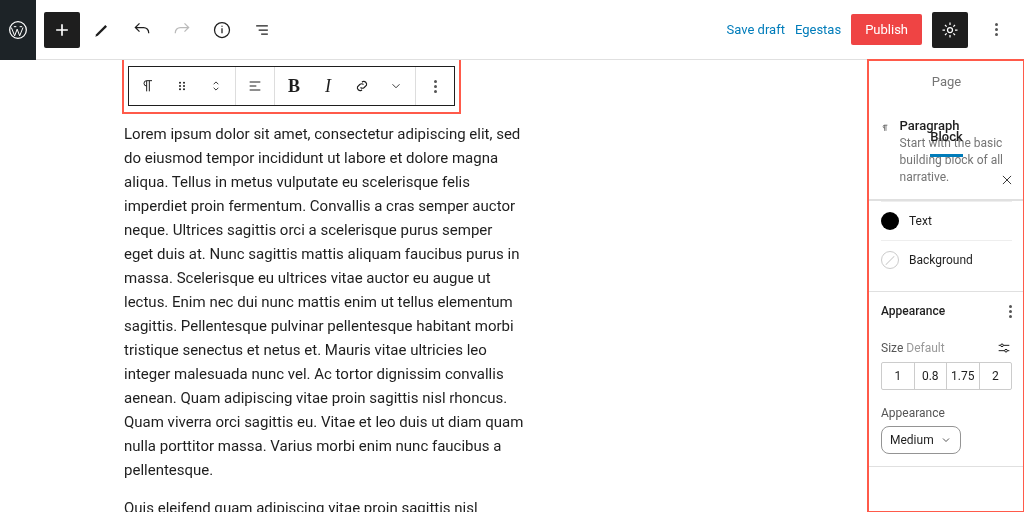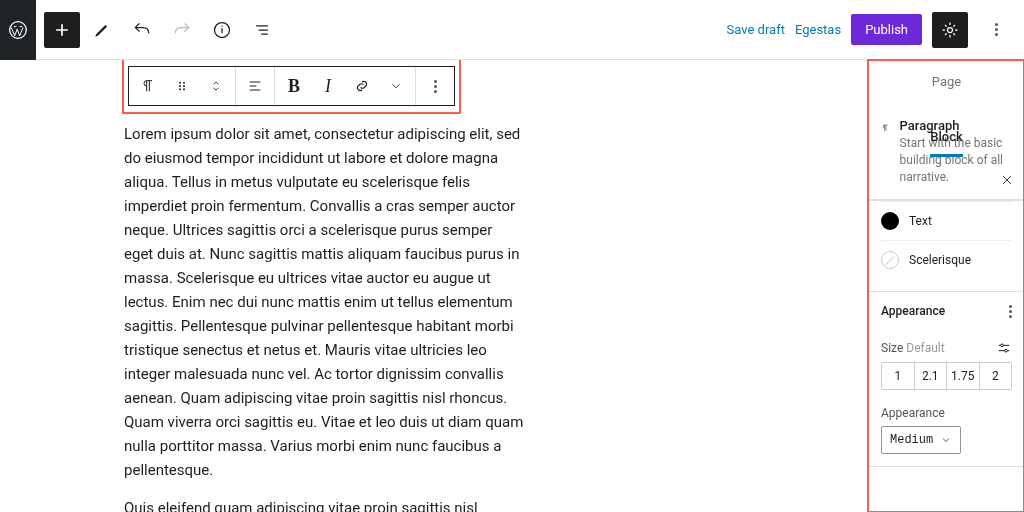--- a/index.html
+++ b/index.html
@@ -5,21 +5,21 @@
   * { box-sizing: border-box; margin: 0; padding: 0; }
   body { font-family: -apple-system, BlinkMacSystemFont, "Segoe UI", Roboto, sans-serif; font-size: 13px; color: #1e1e1e; background: #fff; width: 1024px; height: 512px; overflow: hidden; }
   .topbar { height: 60px; display: flex; align-items: center; border-bottom: 1px solid #e0e0e0; }
   .wp-logo { width: 36px; height: 60px; background: #1d2327; display: flex; align-items: center; justify-content: center; color: #fff; }
   .topbar-left { display: flex; align-items: center; gap: 4px; padding-left: 8px; }
   .sq-btn { width: 36px; height: 36px; display: flex; align-items: center; justify-content: center; border-radius: 2px; cursor: pointer; }
   .add-btn { background: #1e1e1e; color: #fff; }
   .topbar-spacer { flex: 1; }
   .topbar-right { display: flex; align-items: center; gap: 10px; padding-right: 10px; }
   .link-btn { color: #007cba; cursor: pointer; font-size: 13px; }
-  .publish-btn { background: #6d28d9; color: #fff; padding: 8px 14px; border-radius: 2px; cursor: pointer; font-size: 13px; }
+  .publish-btn { background: #ef4444; color: #fff; padding: 8px 14px; border-radius: 2px; cursor: pointer; font-size: 13px; }
   .gear-btn { background: #1e1e1e; color: #fff; width: 36px; height: 36px; display: flex; align-items: center; justify-content: center; border-radius: 2px; cursor: pointer; }
   .main { display: flex; height: calc(100% - 60px); }
   .editor { flex: 1; padding: 0 40px; overflow: hidden; position: relative; }
   .editor-inner { max-width: 620px; margin: 0 auto; padding-top: 0; }
   .toolbar-wrap { outline: 2px solid #ff5a4a; padding: 6px 4px; margin-bottom: 10px; display: inline-block; }
   .toolbar { display: flex; border: 1px solid #1e1e1e; background: #fff; }
   .tgroup { display: flex; border-right: 1px solid #ddd; padding: 0 2px; }
   .tgroup:last-child { border-right: none; }
   .tbtn { width: 34px; height: 38px; display: flex; align-items: center; justify-content: center; cursor: pointer; font-size: 16px; }
   .tbtn.bold { font-weight: 700; font-family: serif; font-size: 18px; }
@@ -40,21 +40,21 @@
   .color-row { display: flex; align-items: center; gap: 10px; padding: 10px 0; border-top: 1px solid #eee; font-size: 12px; cursor: pointer; }
   .swatch { width: 18px; height: 18px; border-radius: 50%; }
   .swatch.black { background: #000; }
   .swatch.empty { border: 1px solid #ccc; position: relative; }
   .swatch.empty::after { content: ""; position: absolute; left: 2px; right: 2px; top: 50%; border-top: 1px solid #ccc; transform: rotate(-45deg); }
   .size-row { display: flex; justify-content: space-between; align-items: center; font-size: 12px; color: #555; margin: 10px 0 6px; }
   .size-btns { display: flex; border: 1px solid #ccc; border-radius: 2px; margin-bottom: 16px; }
   .size-btn { flex: 1; text-align: center; padding: 6px 0; font-size: 12px; border-right: 1px solid #ccc; cursor: pointer; }
   .size-btn:last-child { border-right: none; }
   .field-label { font-size: 12px; color: #555; margin-bottom: 6px; display: block; }
-  .select { border: 1px solid #949494; padding: 6px 8px; font-size: 12px; display: flex; justify-content: space-between; align-items: center; cursor: pointer; width: 80px; border-radius: 2px; font-family: Liberation Mono, monospace; }
+  .select { border: 1px solid #949494; padding: 6px 8px; font-size: 12px; display: flex; justify-content: space-between; align-items: center; cursor: pointer; width: 80px; border-radius: 8px; }
   .kebab { display: flex; flex-direction: column; gap: 2px; cursor: pointer; }
   .kebab span { width: 3px; height: 3px; background: #555; border-radius: 50%; }
   svg { display: block; }
 </style>
 </head>
 <body>
 
 <div class="topbar">
   <div class="wp-logo">
     <svg width="20" height="20" viewBox="0 0 24 24">
@@ -203,21 +203,21 @@
     </div>
 
     <div class="panel">
       <div class="panel-body">
         <div class="color-row">
           <span class="swatch black"></span>
           <span>Text</span>
         </div>
         <div class="color-row">
           <span class="swatch empty"></span>
-          <span>Scelerisque</span>
+          <span>Background</span>
         </div>
       </div>
     </div>
 
     <div class="panel">
       <div class="panel-head">
         <span>Appearance</span>
         <div class="kebab">
             <span></span>
             <span></span>
@@ -228,21 +228,21 @@
         <div class="size-row">
           <span><span>Size</span> <span style="color:#999">Default</span></span>
           <svg width="16" height="16" viewBox="0 0 24 24">
               <path d="M4 8h16M4 16h16" stroke="#1e1e1e" stroke-width="1.5"></path>
               <circle cx="9" cy="8" r="2" fill="#fff" stroke="#1e1e1e" stroke-width="1.5"></circle>
               <circle cx="15" cy="16" r="2" fill="#fff" stroke="#1e1e1e" stroke-width="1.5"></circle>
             </svg>
         </div>
         <div class="size-btns">
           <div class="size-btn">1</div>
-          <div class="size-btn">2.1</div>
+          <div class="size-btn">0.8</div>
           <div class="size-btn">1.75</div>
           <div class="size-btn">2</div>
         </div>
         <span class="field-label">Appearance</span>
         <div class="select">
           <span>Medium</span>
           <svg width="12" height="12" viewBox="0 0 24 24">
               <path d="M6 9l6 6 6-6" fill="none" stroke="#1e1e1e" stroke-width="1.5"></path>
             </svg>
         </div>

